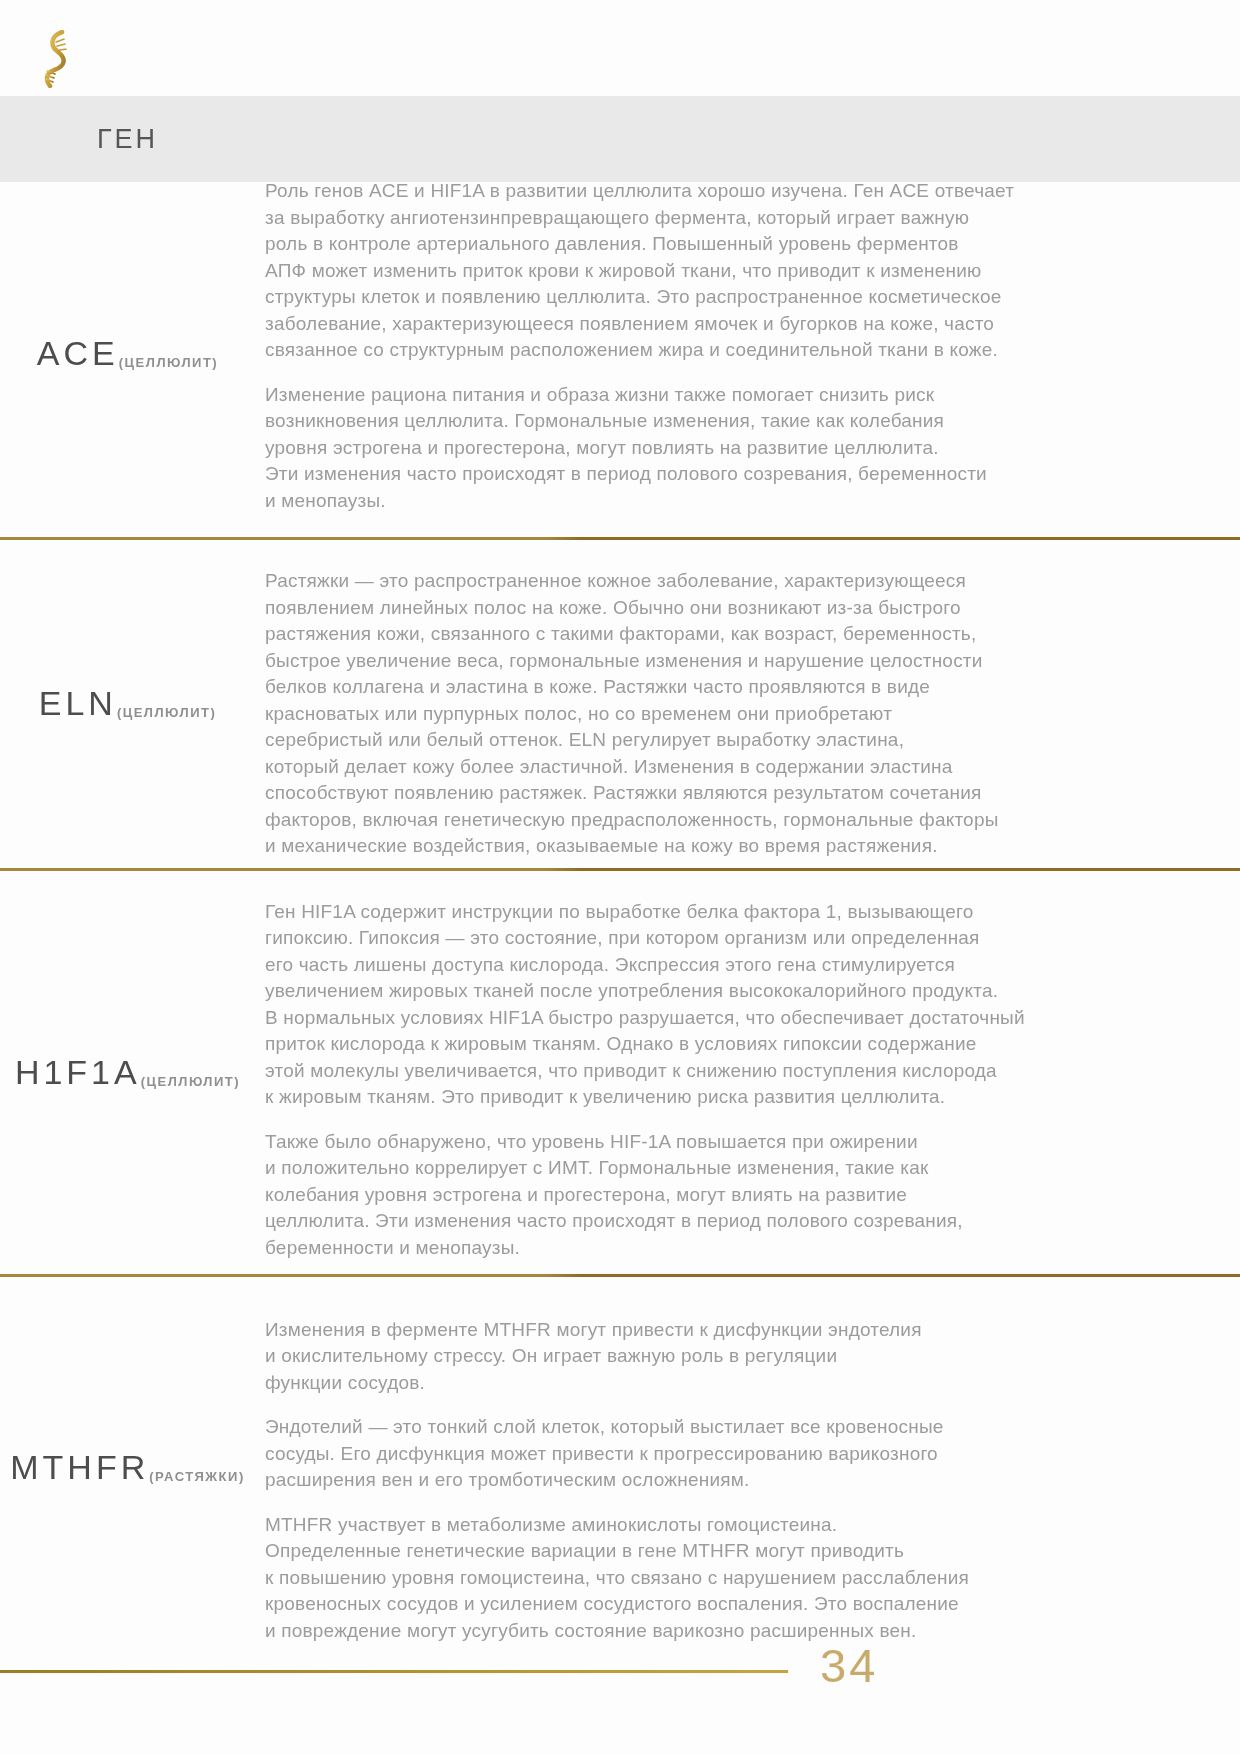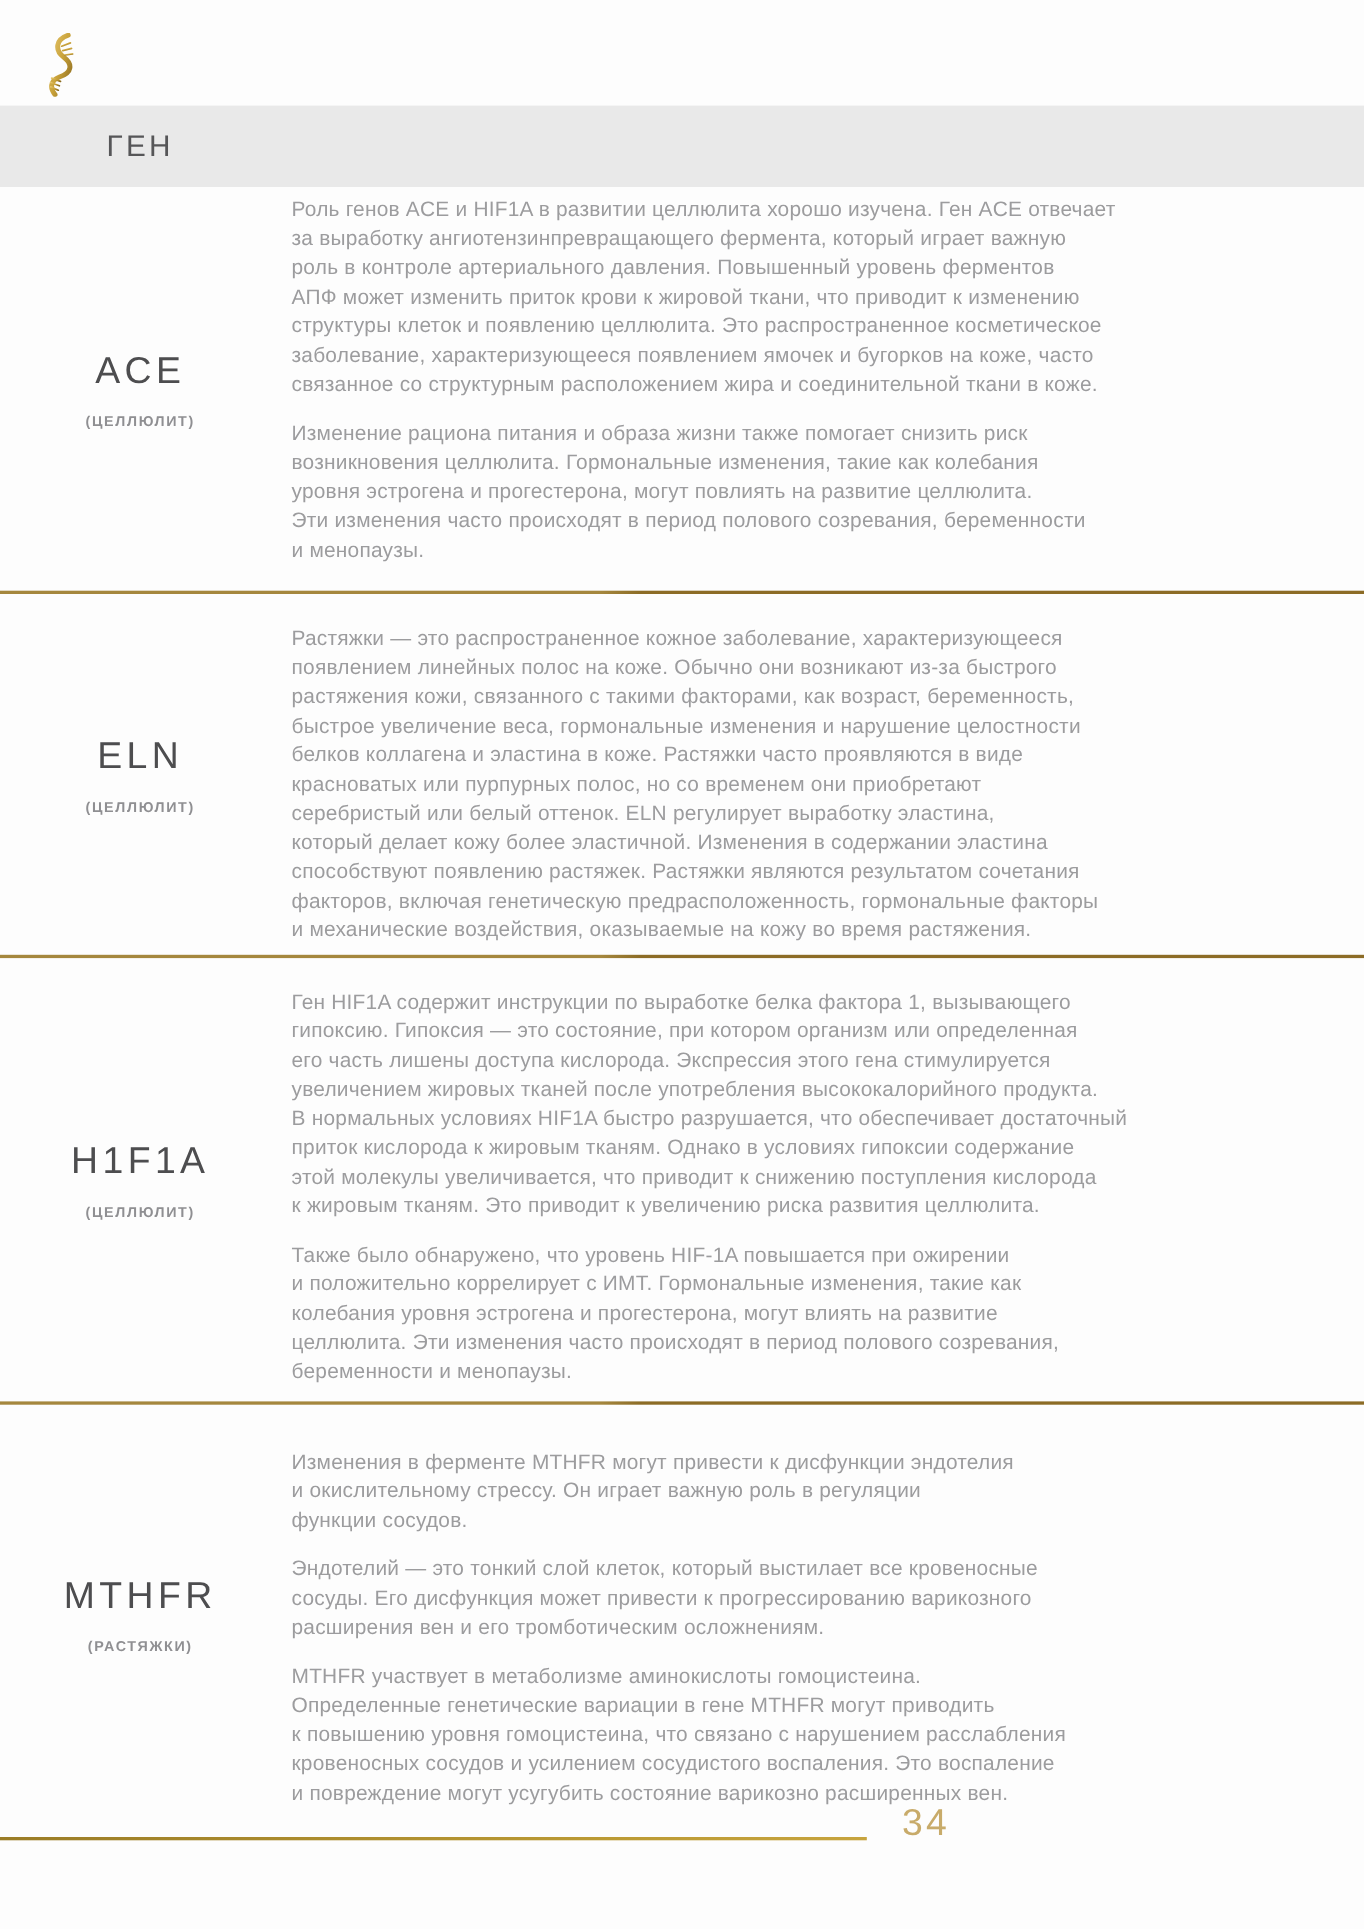--- a/index.html
+++ b/index.html
@@ -19,21 +19,21 @@
   
   .logo{
     position:absolute;
     left:42px; top:30px;
     width:28px; height:58px;
   }
   
   .header-band{
     position:absolute;
     left:0; top:96px;
-    width:1240px; height:74px;
+    width:1240px; height:86px;
     background:#e9e9e9;
     display:flex;
     align-items:center;
   }
   .header-gene-cell{
     width:255px;
     text-align:center;
     font-size:27px;
     font-weight:300;
     letter-spacing:3px;
@@ -58,21 +58,21 @@
     box-sizing:border-box;
     width:1240px;
   }
   .row-ace  {min-height:367px;}
   .row-eln  {min-height:317px;}
   .row-h1f1a{min-height:403px;}
   .row-mthfr{min-height:382px;}
   .gene-cell{
     width:255px;
     display:flex;
-    flex-direction:column;
+    flex-direction:row;
     align-items:center;
     justify-content:center;
     flex-shrink:0;
   }
   .gene-name{
     font-size:34px;
     font-weight:300;
     letter-spacing:4px;
     color:#4d4d4f;
     line-height:1.2;
@@ -109,21 +109,21 @@
   
   .footer-line{
     position:absolute;
     left:0; top:1670px;
     width:788px; height:3px;
     background:linear-gradient(90deg,#9a7c26 0%,#bb9a34 70%,#c7a43e 100%);
   }
   .page-number{
     position:absolute;
     left:820px; top:1638px;
-    font-size:34px;
+    font-size:47px;
     font-weight:300;
     letter-spacing:3px;
     color:#c8ab6a;
   }
 </style>
 </head>
 <body>
 
 <div class="page">
 

